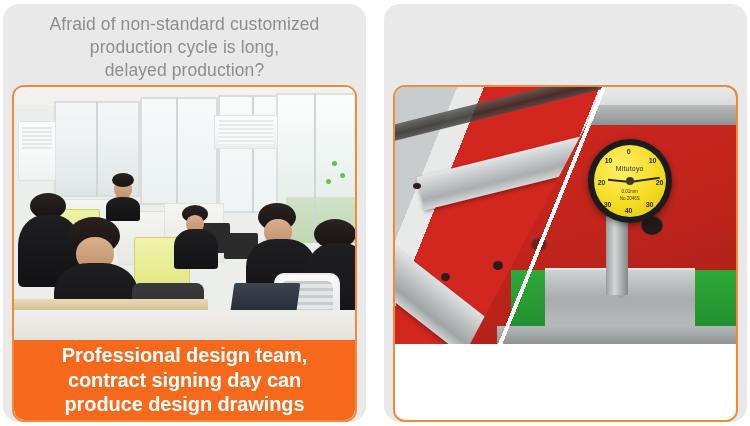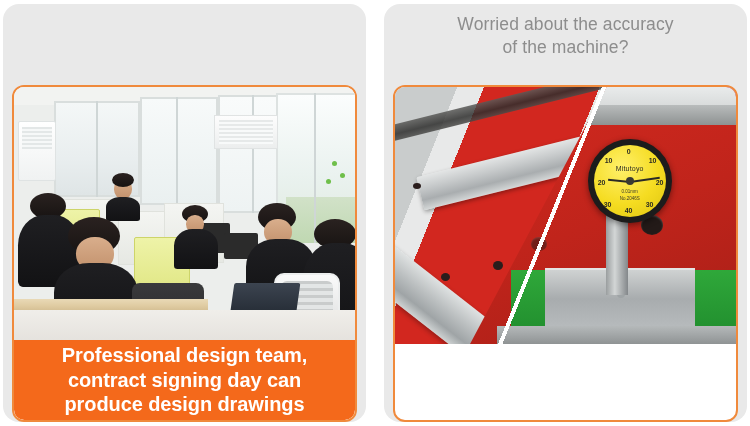--- a/index.html
+++ b/index.html
@@ -313,20 +313,23 @@
   .panel.left .caption .txt{font-size:20px;line-height:24.5px;letter-spacing:-.1px;}
   .panel.right .caption .txt{font-size:15.2px;line-height:19px;letter-spacing:-.1px;}
 </style>
 </head>
 <body>
 
 <div class="stage">
 
   <div class="panel left">
 
+    <div class="question">Afraid of non-standard customized
+production cycle is long,
+delayed production?</div>
 
     <div class="photo-card">
 
       <div class="photo">
         <div class="office">
 
           <div class="wall-win win1"></div>
           <div class="wall-win win2"></div>
           <div class="wall-win win3"></div>
           <div class="wall-win win4"></div>
@@ -394,22 +397,20 @@
       <div class="caption">
         <div class="txt">Professional design team,
 contract signing day can
 produce design drawings</div>
       </div>
     </div>
   </div>
 
   <div class="panel right">
 
-    <div class="question">Worried about the accuracy
-of the machine?</div>
 
     <div class="photo-card">
 
       <div class="photo">
         <div class="machine">
 
           <div class="mA">
             <div class="mA-rail"></div>
             <div class="hand"></div>
             <div class="mA-bar"></div>

